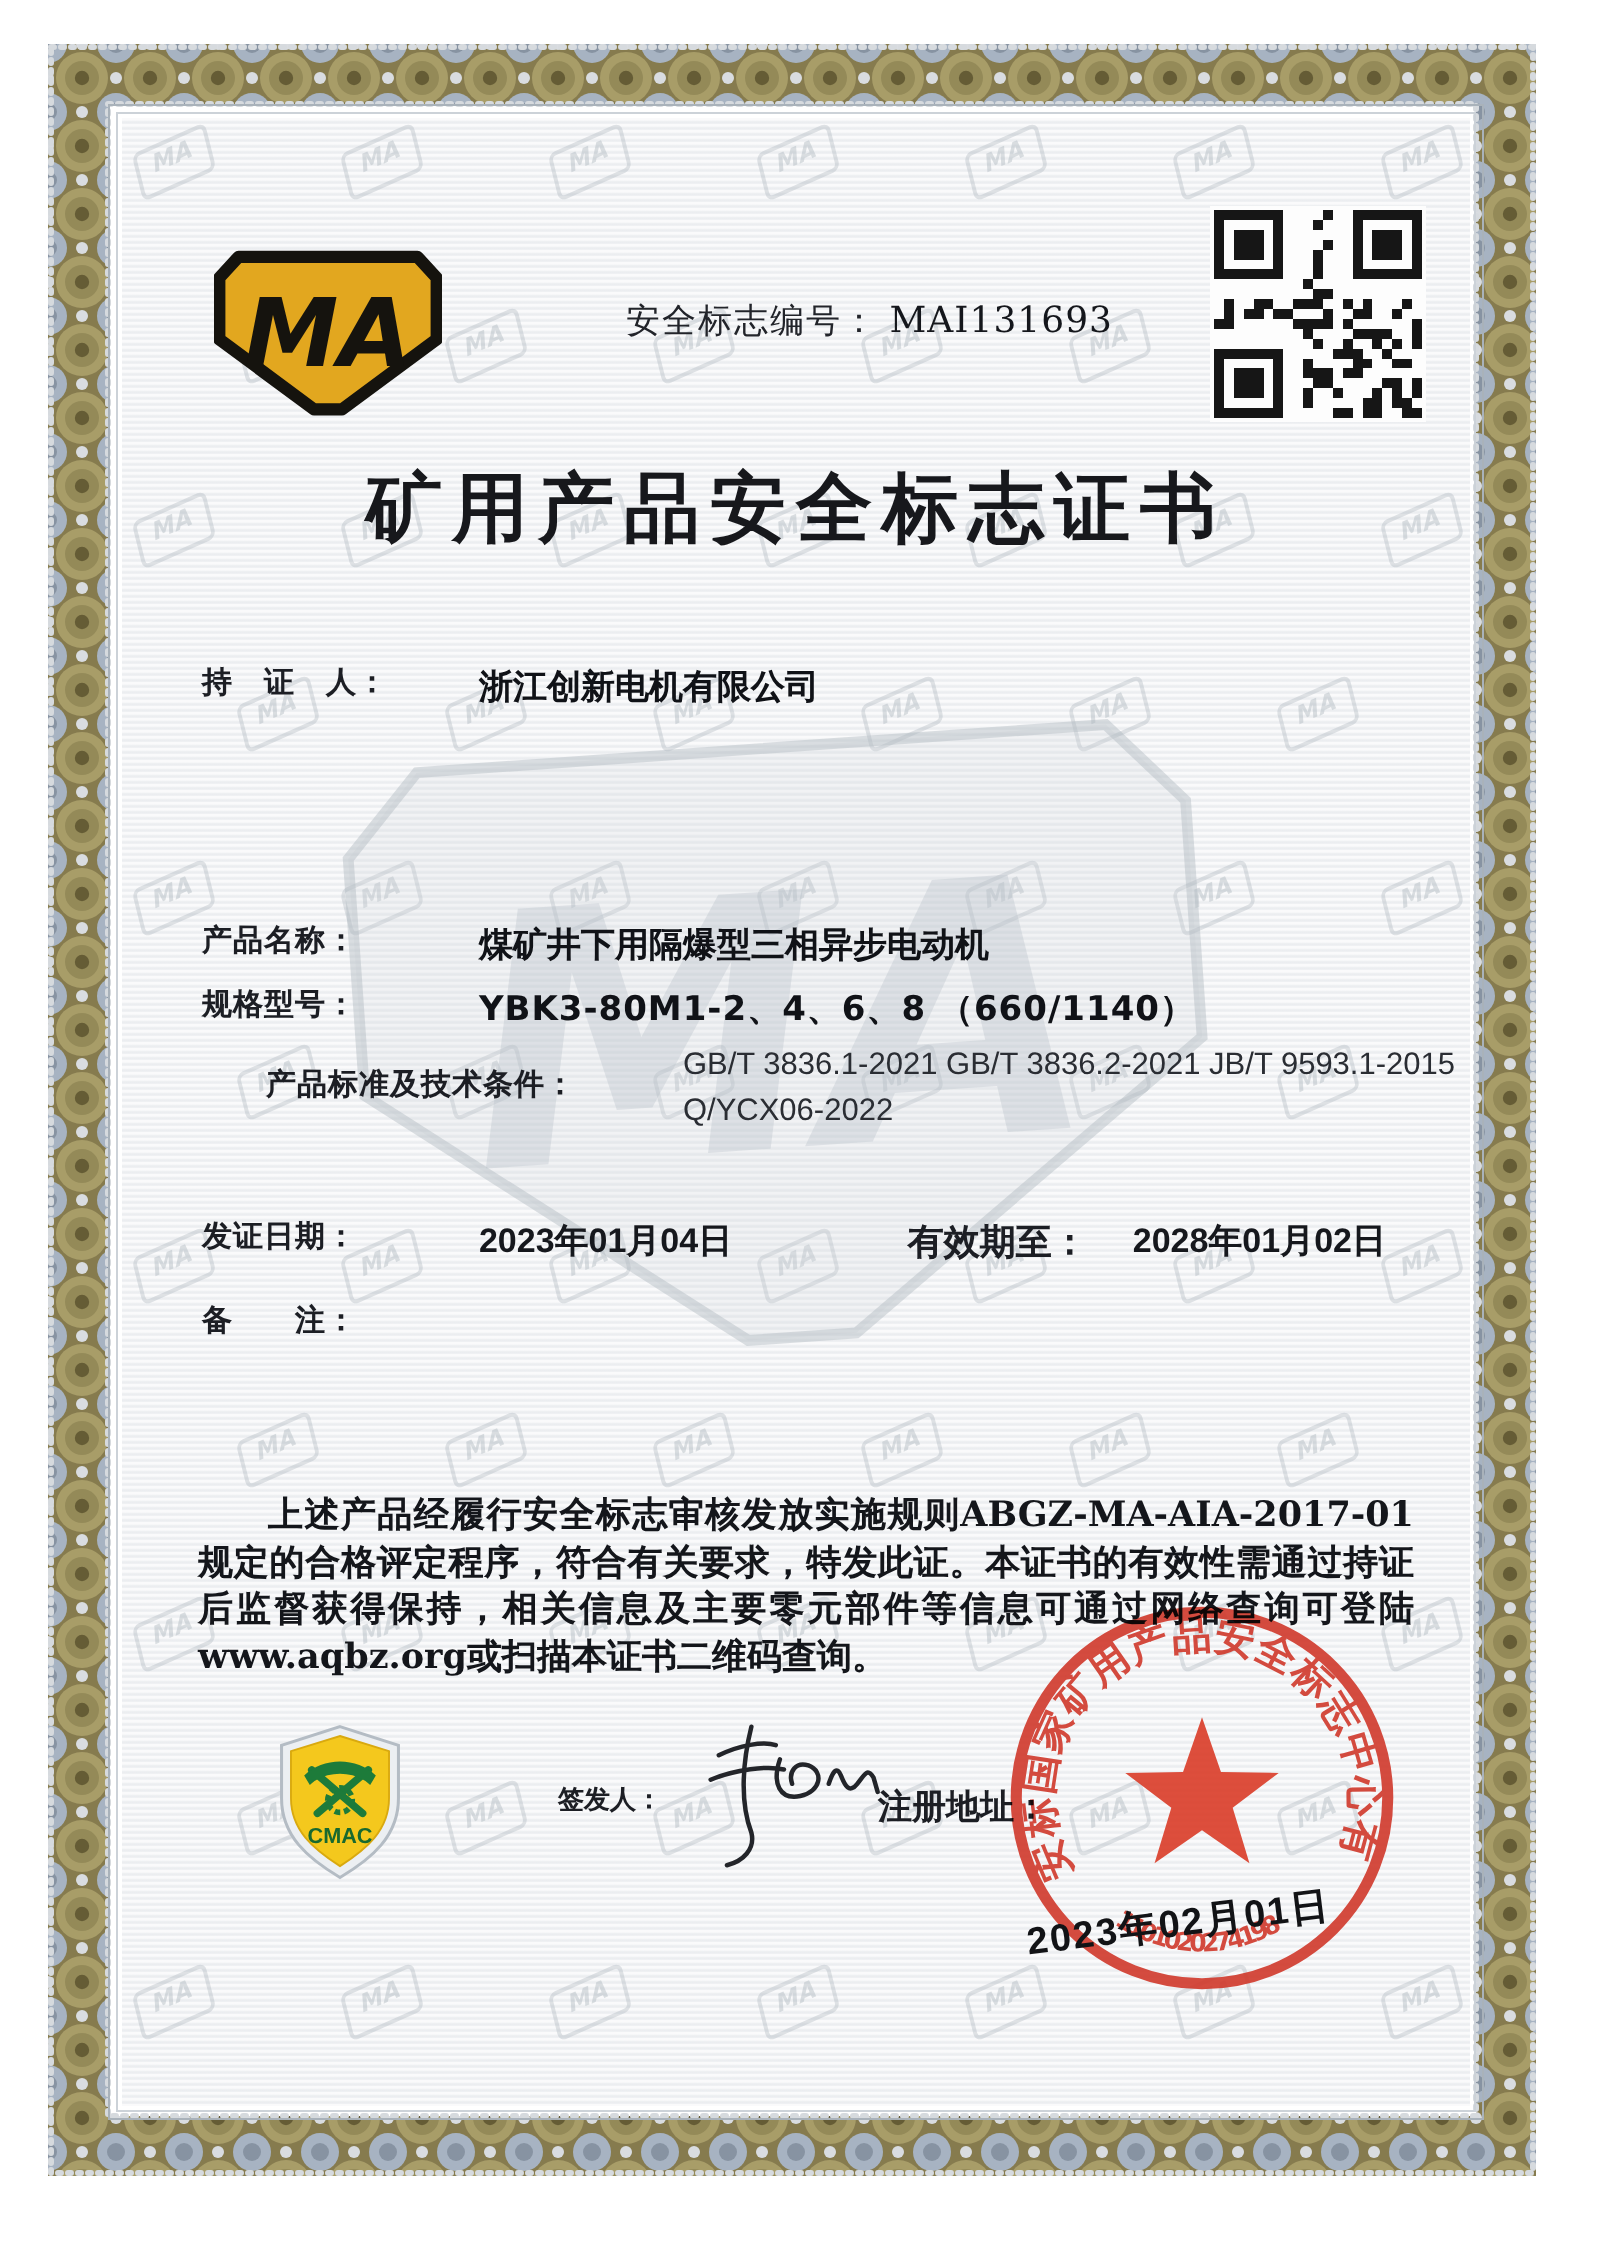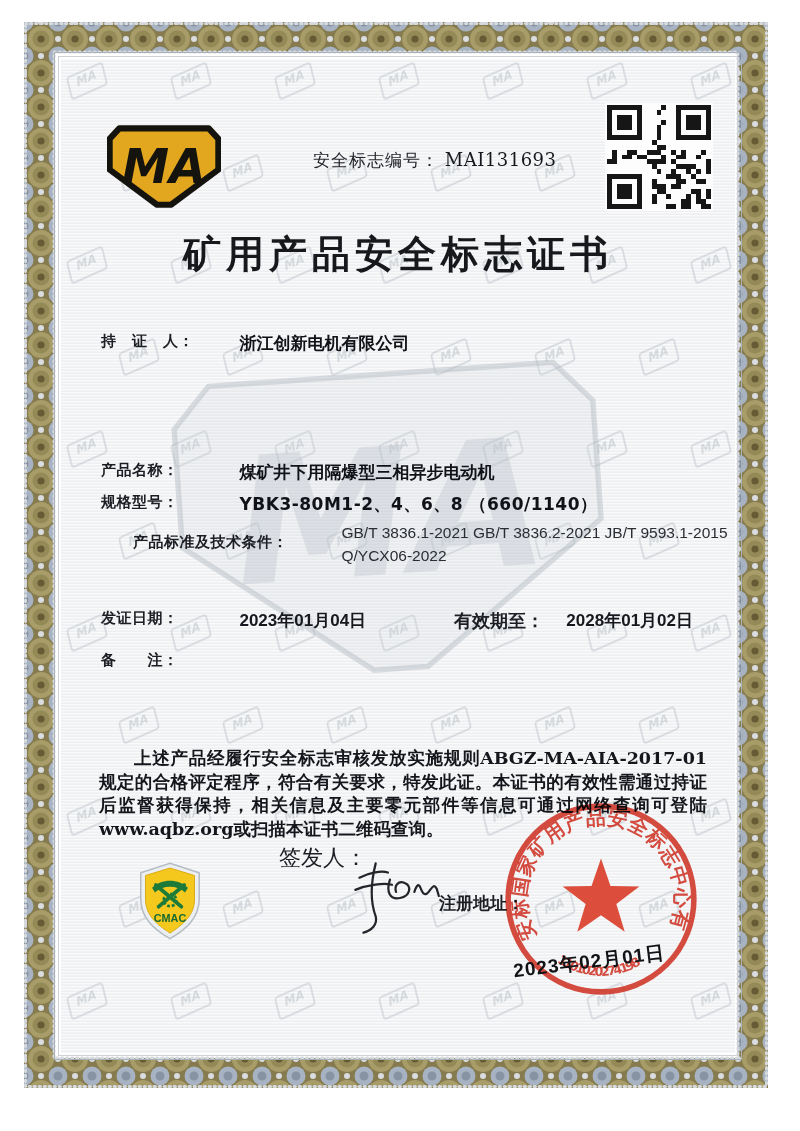--- a/index.html
+++ b/index.html
@@ -56,21 +56,21 @@
                 width:406px;white-space:normal;line-height:23px;color:#2a2d33;}
   .val.scope{font-style:italic;font-size:16.5px;}
   .val.date{font-family:"Liberation Sans", sans-serif;font-weight:700;font-size:17px;color:#16181d;}
   .lbl2{display:inline-block;font-size:18px;font-weight:700;color:#1c1e24;}
 
   .statement{position:absolute;left:38px;top:688px;width:608px;z-index:3;
              font-family:"DejaVu Serif", serif;font-weight:700;font-size:17.5px;
              line-height:23.5px;color:#14161b;text-indent:2em;text-align:justify;}
 
   .cmac{position:absolute;left:76px;top:802px;width:66px;height:80px;z-index:3;}
-  .signer-lbl{position:absolute;left:218px;top:784px;font-size:22px;font-weight:400;color:#1c1e24;z-index:3;}
+  .signer-lbl{position:absolute;left:218px;top:832px;font-size:13px;font-weight:700;color:#1c1e24;z-index:3;}
   .signature{position:absolute;left:276px;top:798px;width:112px;height:82px;z-index:4;}
   .dept-lbl{position:absolute;left:378px;top:833px;font-size:17px;font-weight:700;color:#1c1e24;z-index:3;}
 
   .seal{position:absolute;left:438px;top:735px;width:204px;height:214px;z-index:5;
         mix-blend-mode:multiply;}
   .seal text{font-family:"DejaVu Sans", sans-serif;}
   .seal-date{position:absolute;left:452px;top:890px;z-index:6;font-size:19px;font-weight:700;
              color:#121316;transform:rotate(-7deg);letter-spacing:1px;white-space:nowrap;}
 </style>
 </head>

